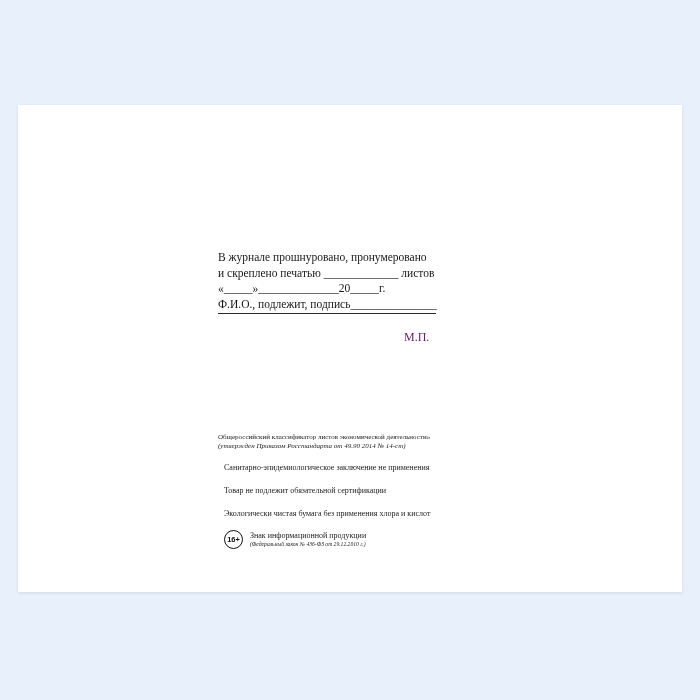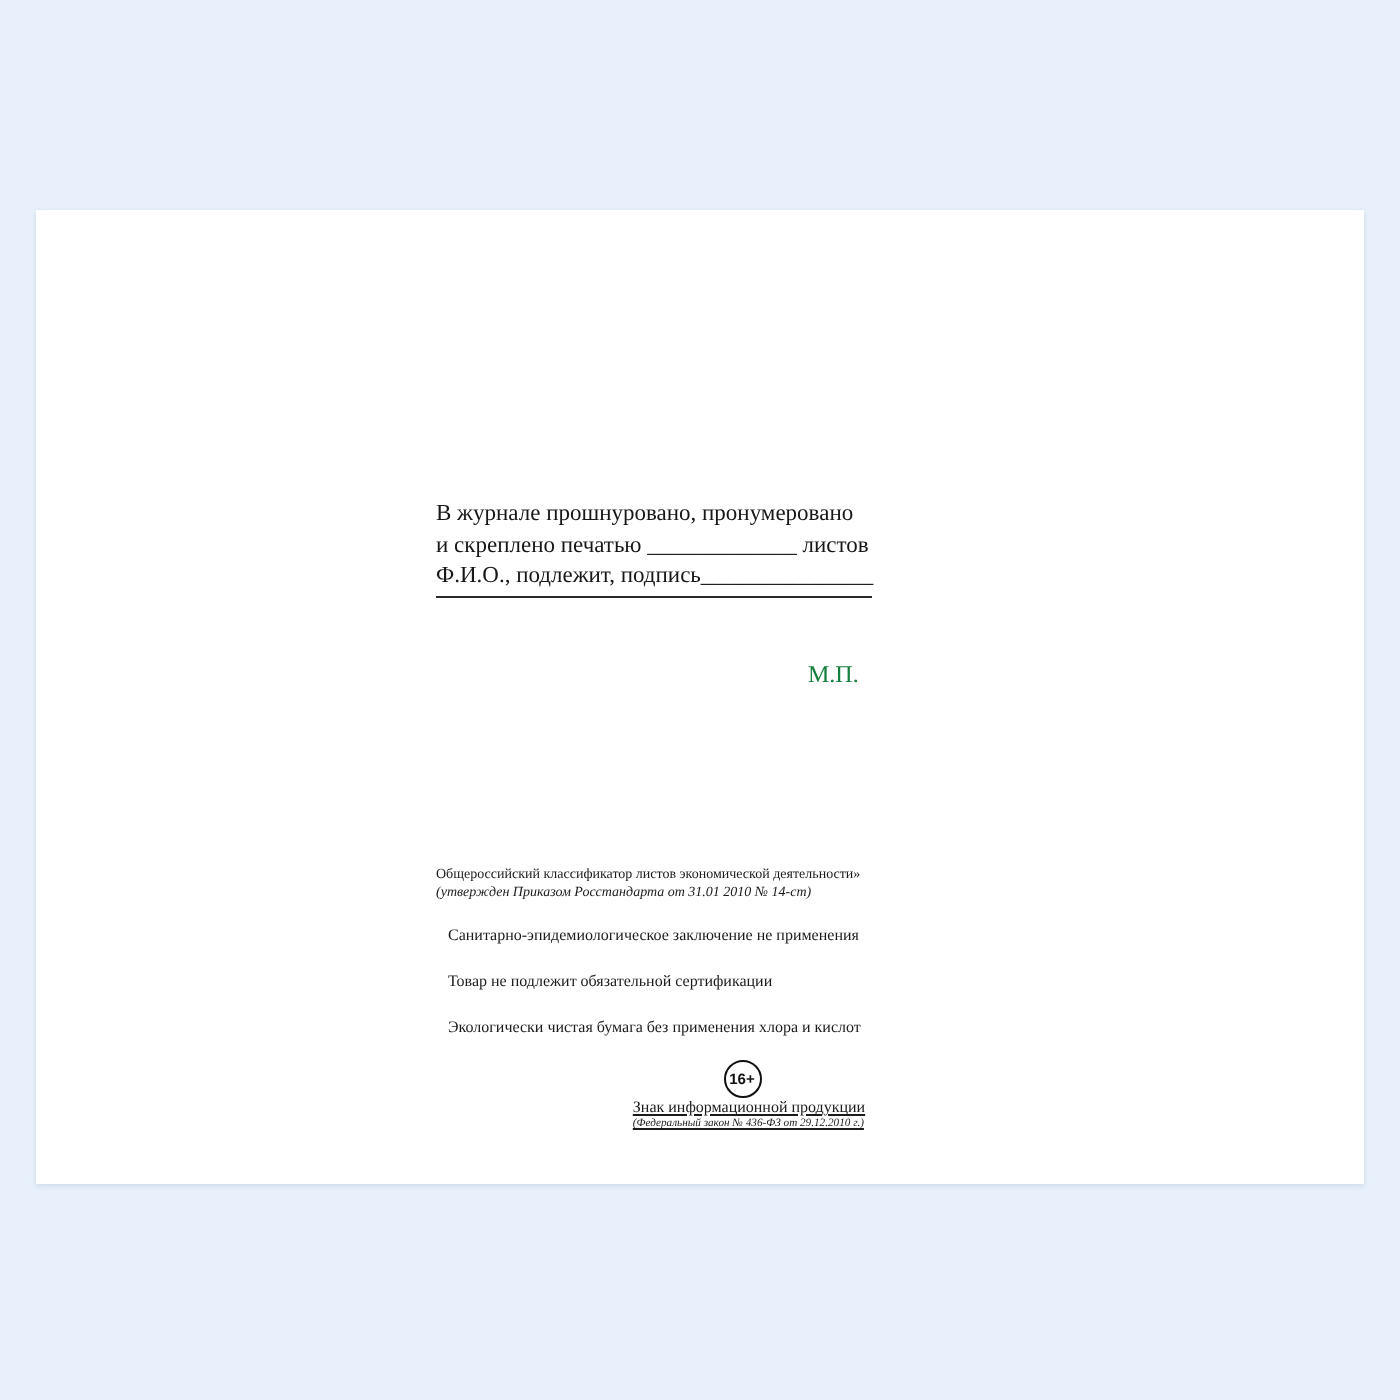--- a/index.html
+++ b/index.html
@@ -51,21 +51,21 @@
   .cert-rule {
     margin-top: 1px;
     border-bottom: 1px solid #2a2a2a;
     width: 218px;
   }
   .mp {
     position: absolute;
     left: 386px;
     top: 225px;
     font-size: 12px;
-    color: #15803d;
+    color: #701a75;
   }
 
   
   .legal {
     position: absolute;
     left: 200px;
     top: 328px;
     width: 300px;
     color: #1b1b1b;
   }
@@ -90,39 +90,37 @@
   .legal .para.tight {
     margin-top: 14px;
   }
 
   
   .agemark {
     display: flex;
     align-items: center;
     margin-top: 12px;
     padding-left: 6px;
-    flex-direction: column;
   }
   .age-circle {
     width: 17px;
     height: 17px;
     border: 1.1px solid #111;
     border-radius: 50%;
     display: flex;
     align-items: center;
     justify-content: center;
     font-size: 7.5px;
     font-weight: bold;
     font-family: "Liberation Sans", sans-serif;
     color: #111;
     flex: 0 0 auto;
   }
   .age-text {
     margin-left: 7px;
-    text-decoration: underline;
   }
   .age-title {
     font-size: 8px;
     line-height: 1.25;
   }
   .age-sub {
     font-size: 5.6px;
     font-style: italic;
     line-height: 1.25;
   }
@@ -130,29 +128,30 @@
 </head>
 <body>
 
 <div class="stage">
   <div class="page">
     <div class="page-inner">
 
       <div class="cert-block">
         <div class="cert-line">В журнале прошнуровано, пронумеровано</div>
         <div class="cert-line">и скреплено печатью _____________ листов</div>
+        <div class="cert-line">«_____»______________20_____г.</div>
         <div class="cert-line">Ф.И.О., подлежит, подпись_______________</div>
         <div class="cert-rule"></div>
       </div>
 
       <div class="mp">М.П.</div>
 
       <div class="legal">
         <div class="l2">Общероссийский классификатор листов экономической деятельности»</div>
-        <div class="l3">(утвержден Приказом Росстандарта от 31.01 2010 № 14-ст)</div>
+        <div class="l3">(утвержден Приказом Росстандарта от 49.90 2014 № 14-ст)</div>
 
         <div class="para">Санитарно-эпидемиологическое заключение не применения</div>
         <div class="para tight">Товар не подлежит обязательной сертификации</div>
         <div class="para tight">Экологически чистая бумага без применения хлора и кислот</div>
 
         <div class="agemark">
           <div class="age-circle">16+</div>
           <div class="age-text">
             <div class="age-title">Знак информационной продукции</div>
             <div class="age-sub">(Федеральный закон № 436-ФЗ от 29.12.2010 г.)</div>

